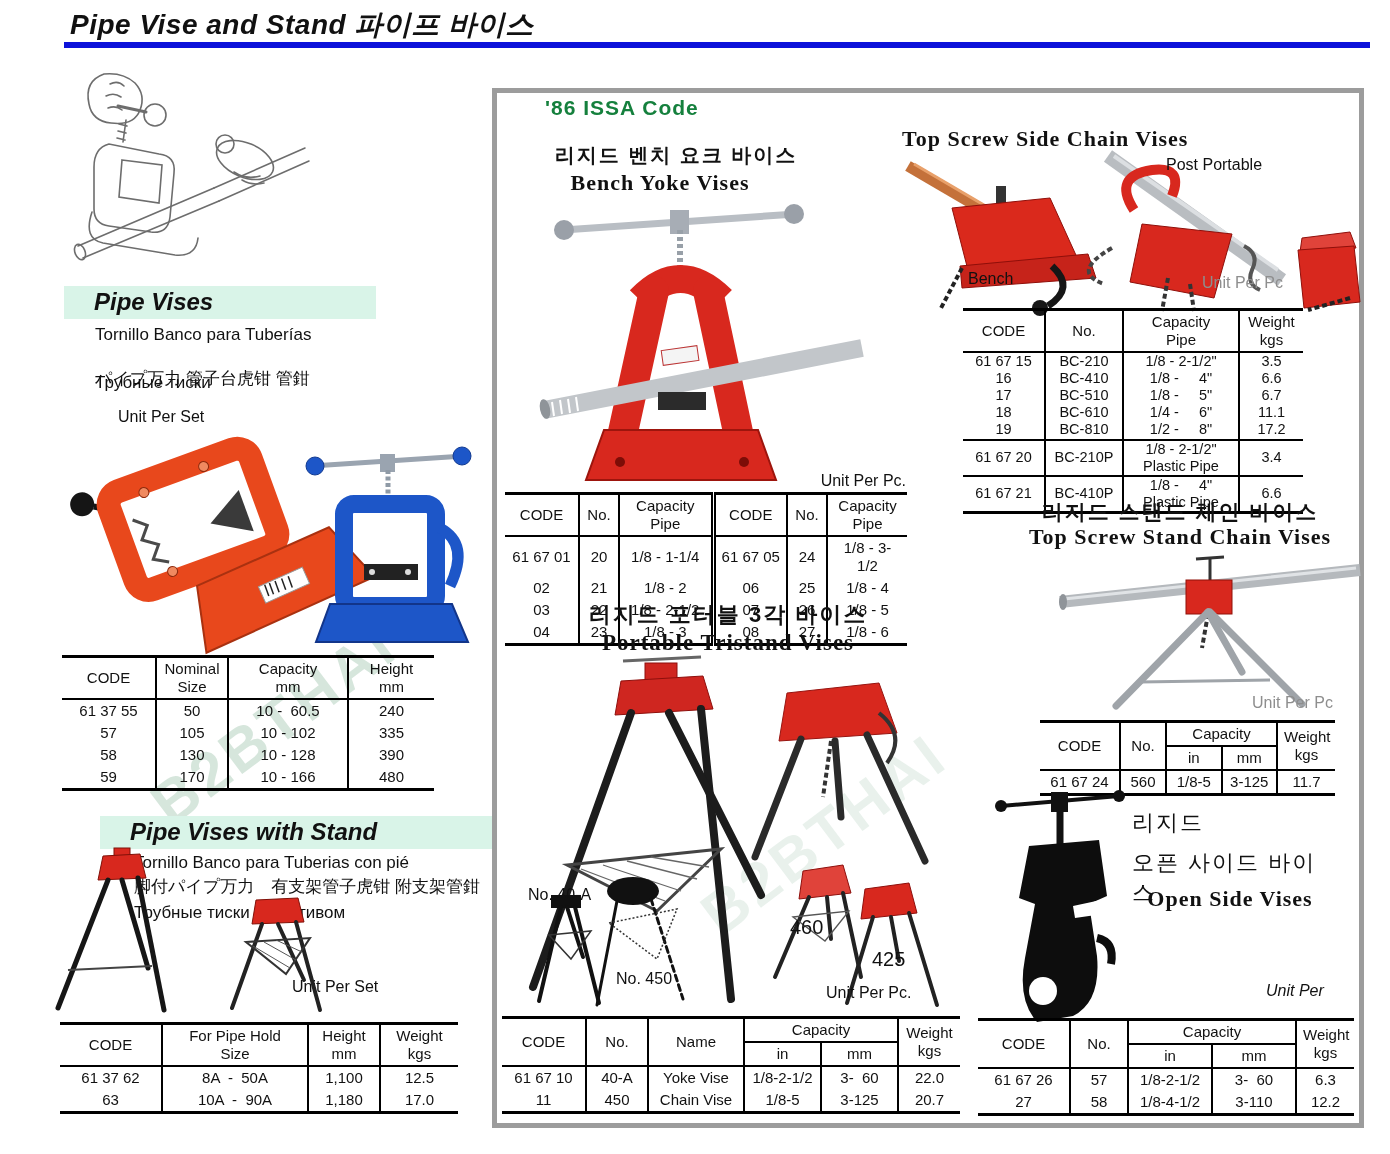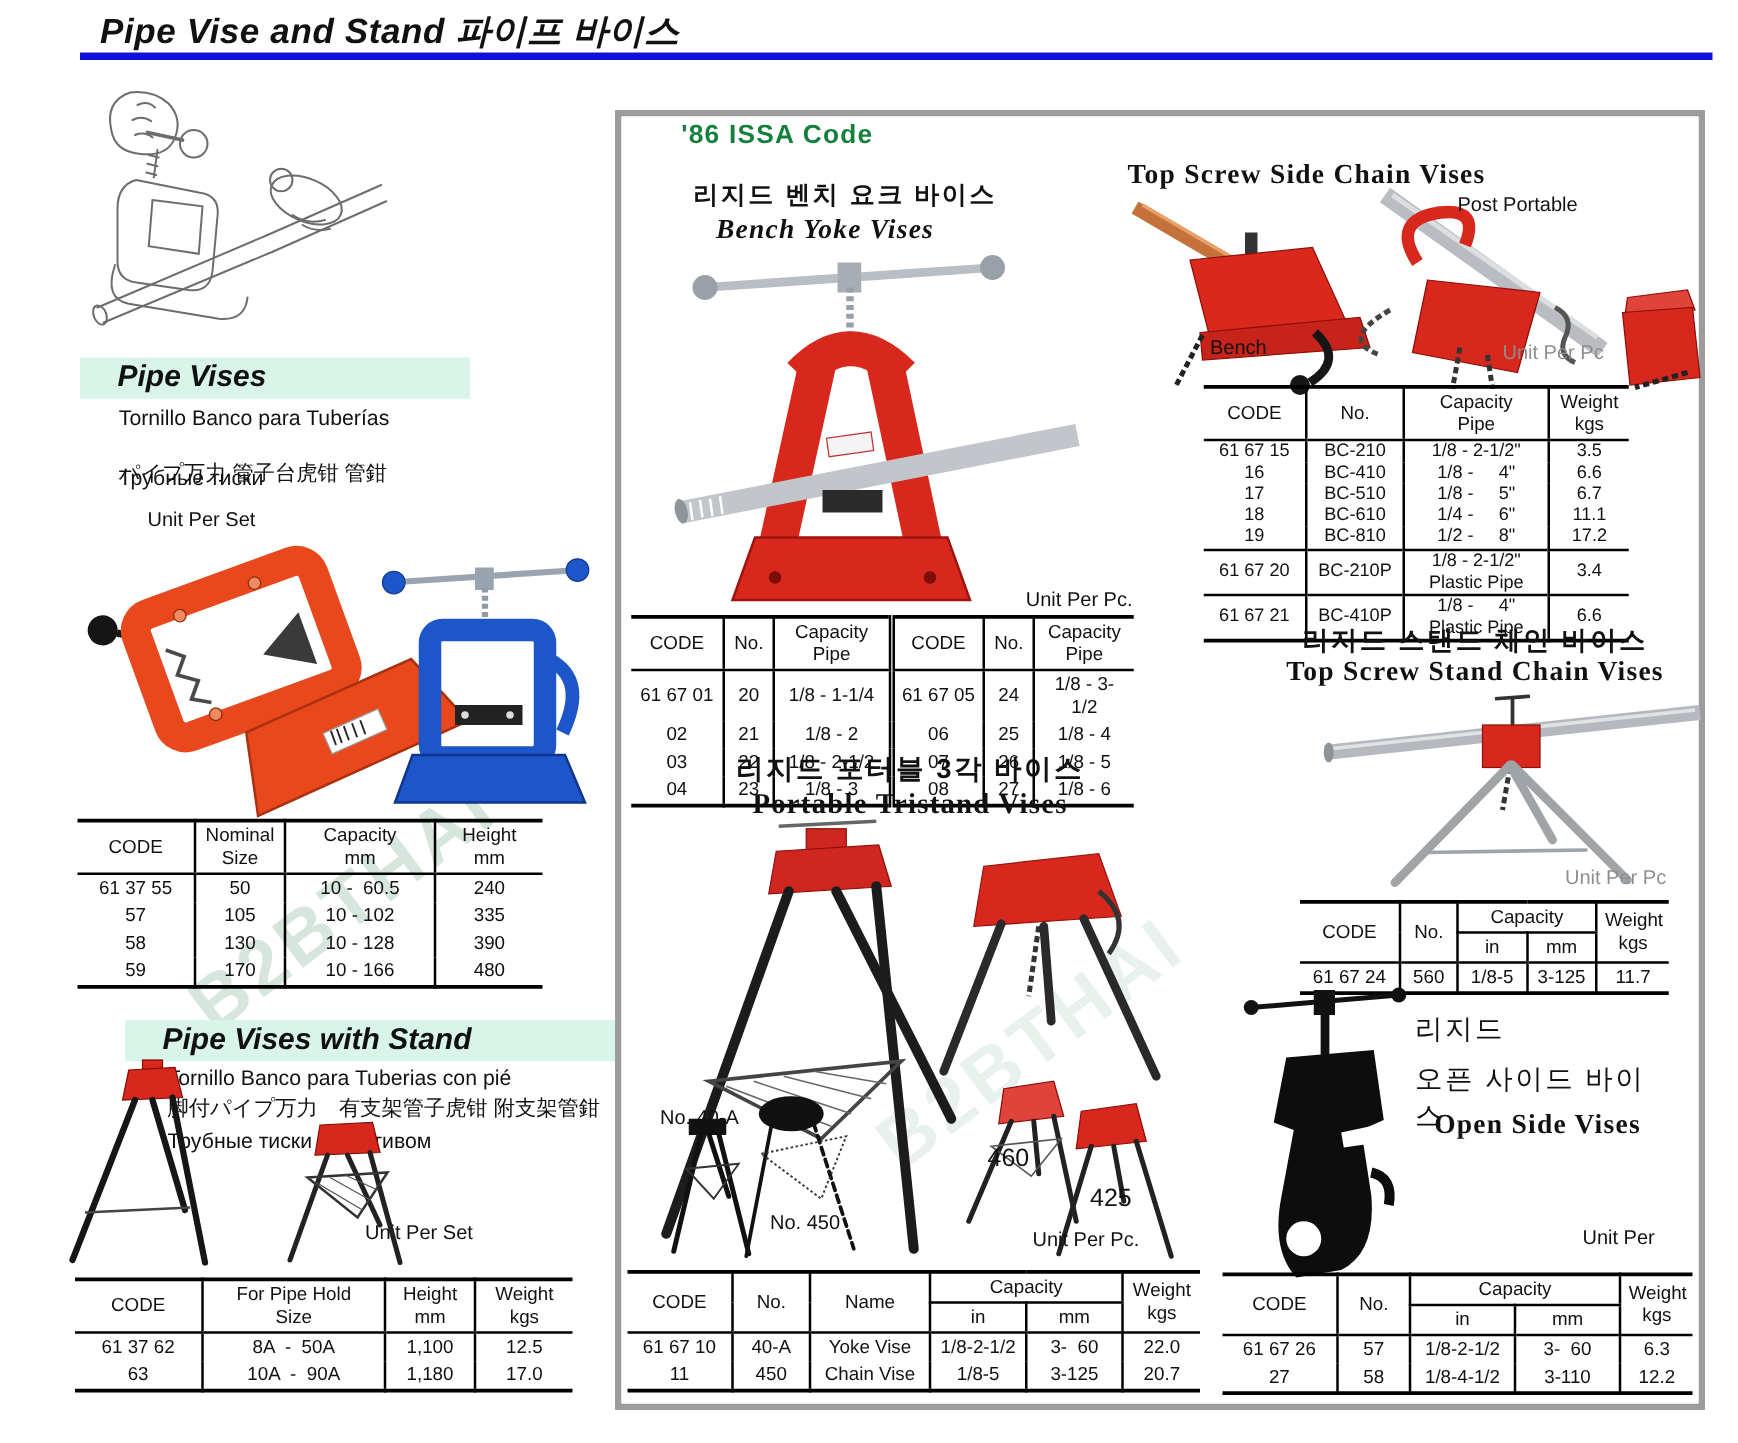--- a/index.html
+++ b/index.html
@@ -1,21 +1,21 @@
 <!DOCTYPE html>
 <html><head>
 <meta charset="utf-8">
 <style>
   * { margin:0; padding:0; box-sizing:border-box; }
   html,body { background:#ffffff; }
   body { font-family:"Liberation Sans", sans-serif; color:#111; }
   .page { position:relative; width:1390px; height:1154px; background:#fff; overflow:hidden; }
 
   
-  .page-title { position:absolute; left:70px; top:6px; font-size:28px; font-weight:bold; font-style:italic; letter-spacing:.5px;margin-left:10px; }
+  .page-title { position:absolute; left:70px; top:6px; font-size:28px; font-weight:bold; font-style:italic; letter-spacing:.5px; }
   .title-rule { position:absolute; left:64px; top:42px; width:1306px; height:6px; background:#0d12da; }
 
   
   .panel { position:absolute; left:492px; top:88px; width:872px; height:1040px; border:5px solid #9c9c9c; background:transparent; }
 
   
   .sec-bar { position:absolute; background:#d9f4e8; font-weight:bold; font-style:italic; font-size:24px; padding:2px 0 3px 30px; }
 
   .txt { position:absolute; font-size:17px; line-height:1.25; white-space:pre-wrap; }
   .unit-note { position:absolute; font-size:16px; }
@@ -211,21 +211,21 @@
           <td>1,180</td>
           <td>17.0</td>
         </tr>
       </tbody>
   </table>
 
   <div class="panel"></div>
 
   <div class="issa" style="left:545px; top:96px;">'86 ISSA Code</div>
   <div class="ko-head" style="left:521px; top:142px; width:310px;">리지드 벤치 요크 바이스</div>
-  <div class="serif-head" style="left:505px; top:170px; width:310px;font-style:italic;">Bench Yoke Vises</div>
+  <div class="serif-head" style="left:505px; top:170px; width:310px;">Bench Yoke Vises</div>
 
   <svg style="left:528px; top:196px;" width="340" height="290" viewBox="0 0 340 290">
     <line x1="35" y1="34" x2="268" y2="18" stroke="#b9bec4" stroke-width="7"></line>
     <circle cx="36" cy="34" r="10" fill="#9aa0a8"></circle>
       <circle cx="266" cy="18" r="10" fill="#9aa0a8"></circle>
     <rect x="142" y="14" width="19" height="24" fill="#a7adb5"></rect>
     <line x1="152" y1="34" x2="152" y2="96" stroke="#98a0a8" stroke-width="6" stroke-dasharray="4,3"></line>
     <path d="M112,104 Q152,62 194,104" fill="none" stroke="#d8281e" stroke-width="28"></path>
     <line x1="126" y1="95" x2="95" y2="236" stroke="#d8281e" stroke-width="30" stroke-linecap="round"></line>
     <line x1="180" y1="95" x2="210" y2="236" stroke="#d8281e" stroke-width="30" stroke-linecap="round"></line>
@@ -537,21 +537,21 @@
     <circle cx="16" cy="18" r="6" fill="#111"></circle>
       <circle cx="134" cy="8" r="6" fill="#111"></circle>
     <rect x="66" y="4" width="17" height="20" fill="#111"></rect>
     <line x1="75" y1="22" x2="75" y2="58" stroke="#111" stroke-width="7"></line>
     <path d="M44,58 L114,52 L122,108 L104,116 L112,168 Q116,214 88,228 L52,234 Q32,212 40,170 L50,116 L34,110 Z" fill="#0d0d0d"></path>
     <circle cx="58" cy="203" r="14" fill="#fff"></circle>
     <polygon points="88,118 116,112 118,126 90,130" fill="#fff"></polygon>
     <path d="M112,150 q18,4 14,26" fill="none" stroke="#0d0d0d" stroke-width="8"></path>
   </svg>
 
-  <div class="unit-note" style="left:1266px; top:982px;">Unit Per</div>
+  <div class="unit-note" style="left:1266px; top:982px;font-style:italic;">Unit Per</div>
 
   <table class="ct" style="left:978px; top:1018px; width:376px;">
     <thead>
       <tr>
         <th rowspan="2" style="width:92px">CODE</th>
         <th rowspan="2" style="width:58px">No.</th>
         <th colspan="2">Capacity</th>
         <th rowspan="2" style="width:58px">Weight
 kgs</th>
       </tr>

